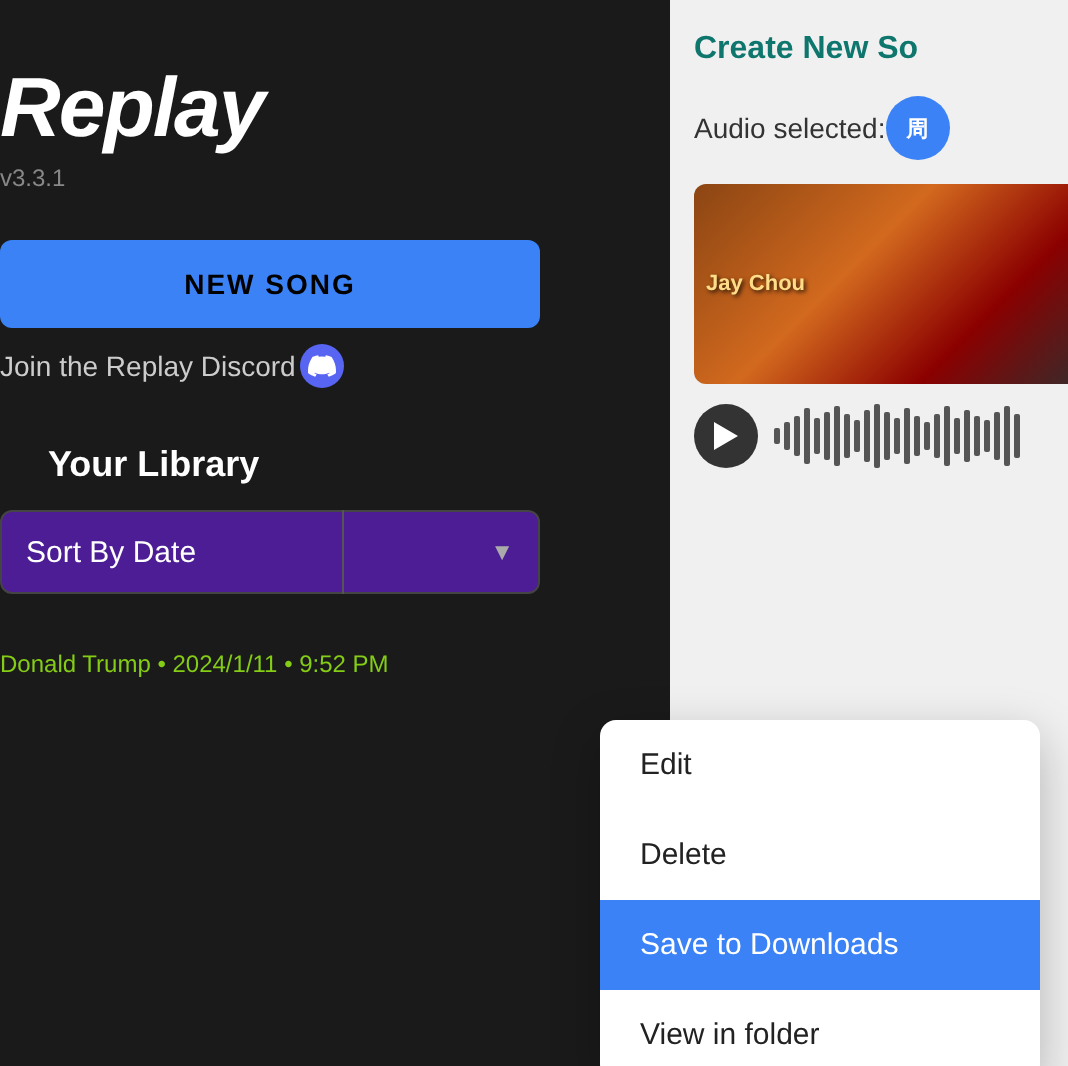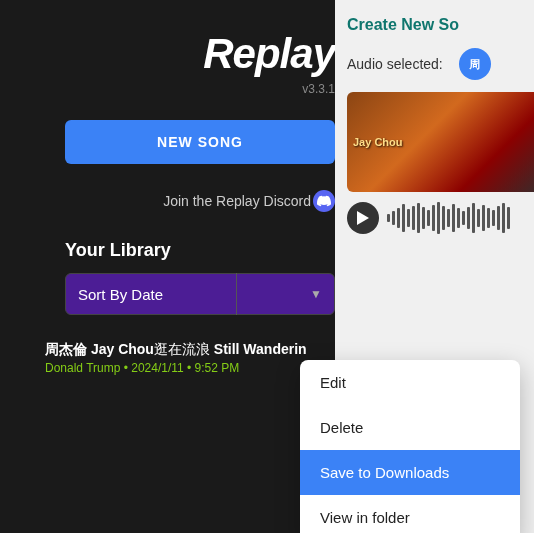--- a/index.html
+++ b/index.html
@@ -16,21 +16,21 @@
     
     .left-panel {
       position: absolute;
       left: 0;
       top: 0;
       width: 335px;
       height: 533px;
       background: #1a1a1a;
       display: flex;
       flex-direction: column;
-      align-items: flex-end;
+      align-items: flex-start;
       padding-top: 30px;
     }
 
     .logo {
       font-size: 42px;
       font-weight: 900;
       color: #ffffff;
       letter-spacing: -1px;
       font-style: italic;
       margin-bottom: 4px;
@@ -41,26 +41,26 @@
       color: #888888;
       margin-bottom: 24px;
     }
 
     .new-song-btn {
       width: 270px;
       height: 44px;
       background: #3b82f6;
       border: none;
       border-radius: 6px;
-      color: #ffffff;
+      color: #000000;
       font-size: 14px;
       font-weight: 700;
       letter-spacing: 1px;
       cursor: pointer;
-      margin-bottom: 26px;
+      margin-bottom: 8px;
     }
 
     .discord-link {
       display: flex;
       align-items: center;
       gap: 2px;
       color: #cccccc;
       font-size: 14px;
       margin-bottom: 28px;
       cursor: pointer;
@@ -150,21 +150,21 @@
     .right-panel-title {
       font-size: 16px;
       font-weight: 800;
       color: #0f766e;
       margin-bottom: 14px;
     }
 
     .audio-selected-row {
       display: flex;
       align-items: center;
-      gap: 16px;
+      gap: 0;
       margin-bottom: 12px;
       font-size: 14px;
       color: #333333;
     }
 
     .audio-badge {
       width: 32px;
       height: 32px;
       border-radius: 50%;
       background: #3b82f6;
@@ -283,23 +283,20 @@
 
   <div class="library-title">Your Library</div>
 
   <div class="sort-dropdown">
     <span class="sort-dropdown-text">Sort By Date</span>
     <div class="divider"></div>
     <span class="sort-dropdown-arrow">▼</span>
   </div>
 
   <div class="song-item">
-    <div class="song-title">
-      <span class="bold">周杰倫 Jay Chou</span><span>逛在流浪 <span style="font-weight:700">Still Wanderin</span></span>
-    </div>
     <div class="song-meta">Donald Trump • 2024/1/11 • 9:52 PM</div>
   </div>
 </div>
 
 <div class="right-panel">
   <div class="right-panel-title">Create New So</div>
 
   <div class="audio-selected-row">
     <span>Audio selected:</span>
     <div class="audio-badge">周</div>

